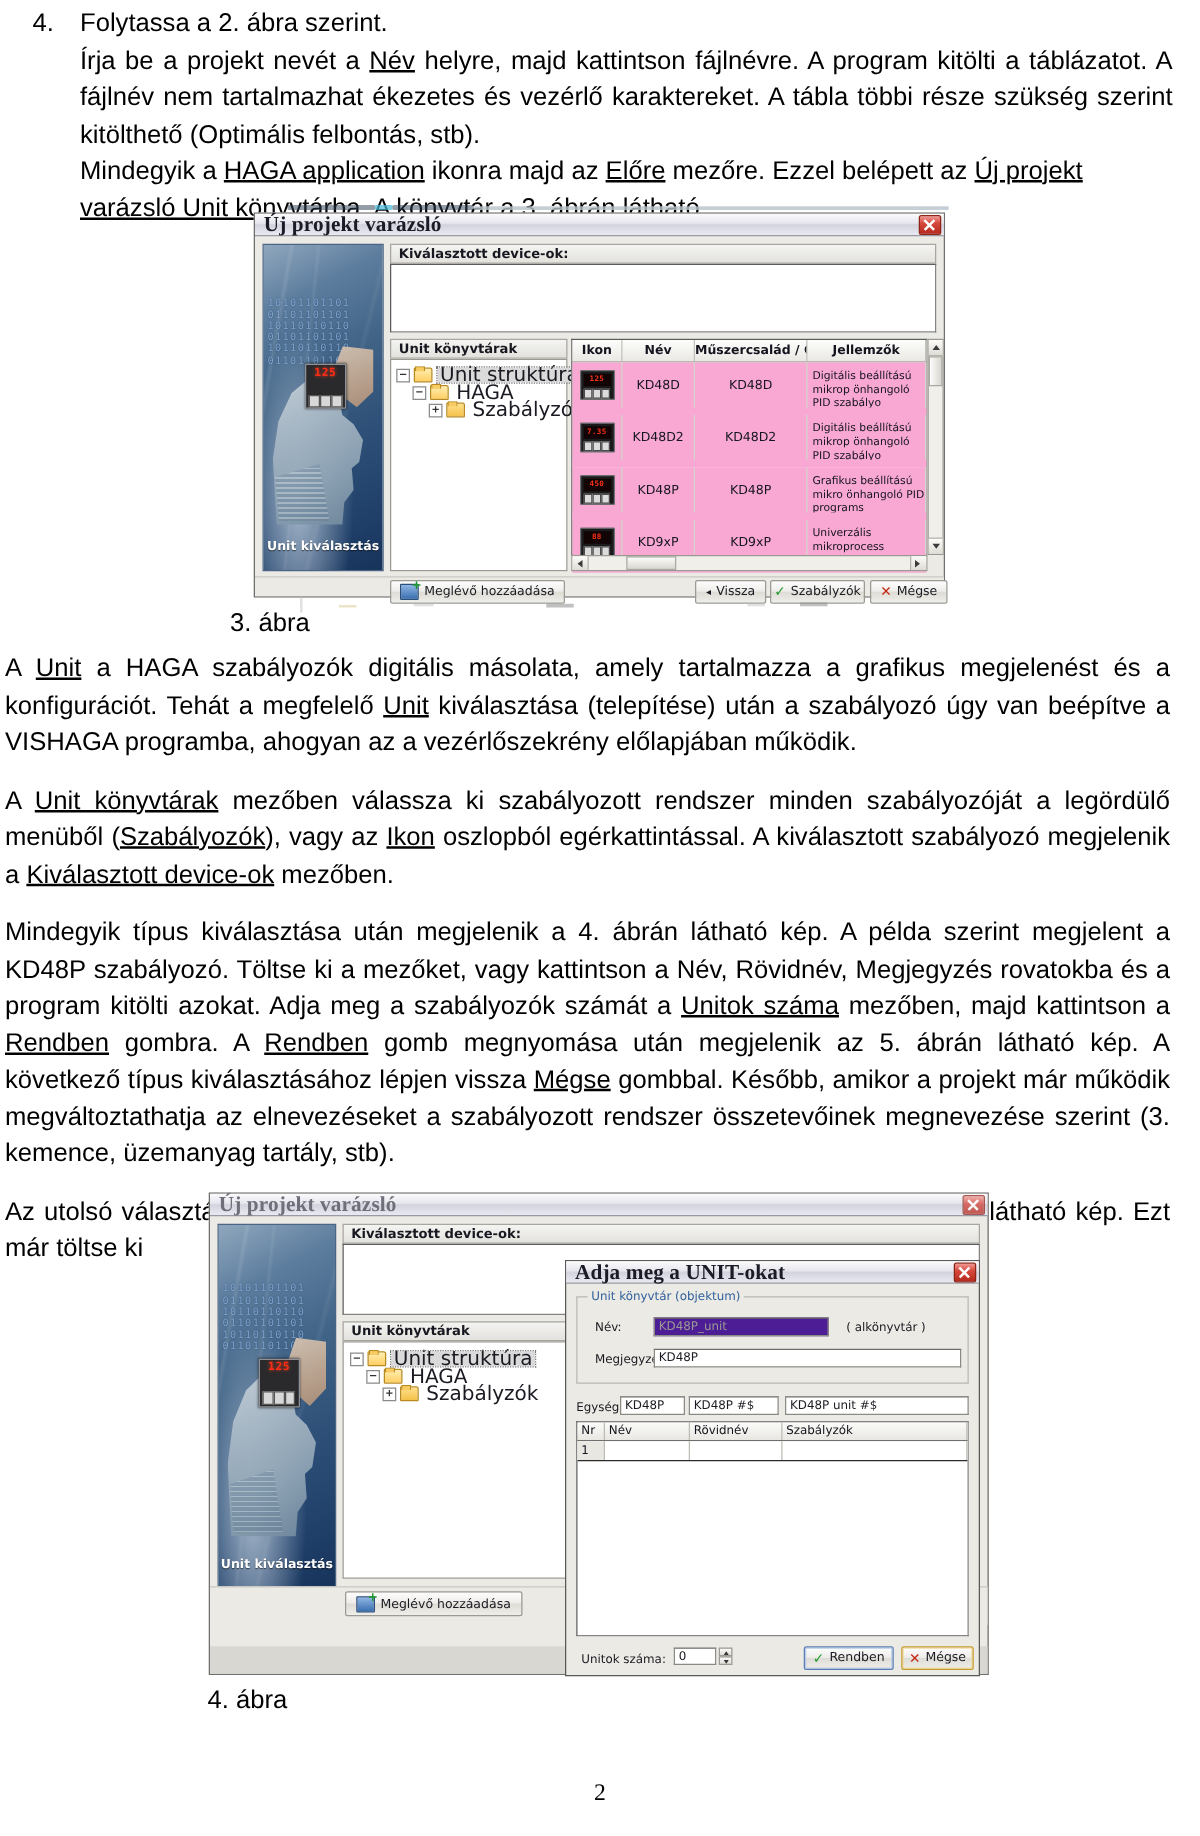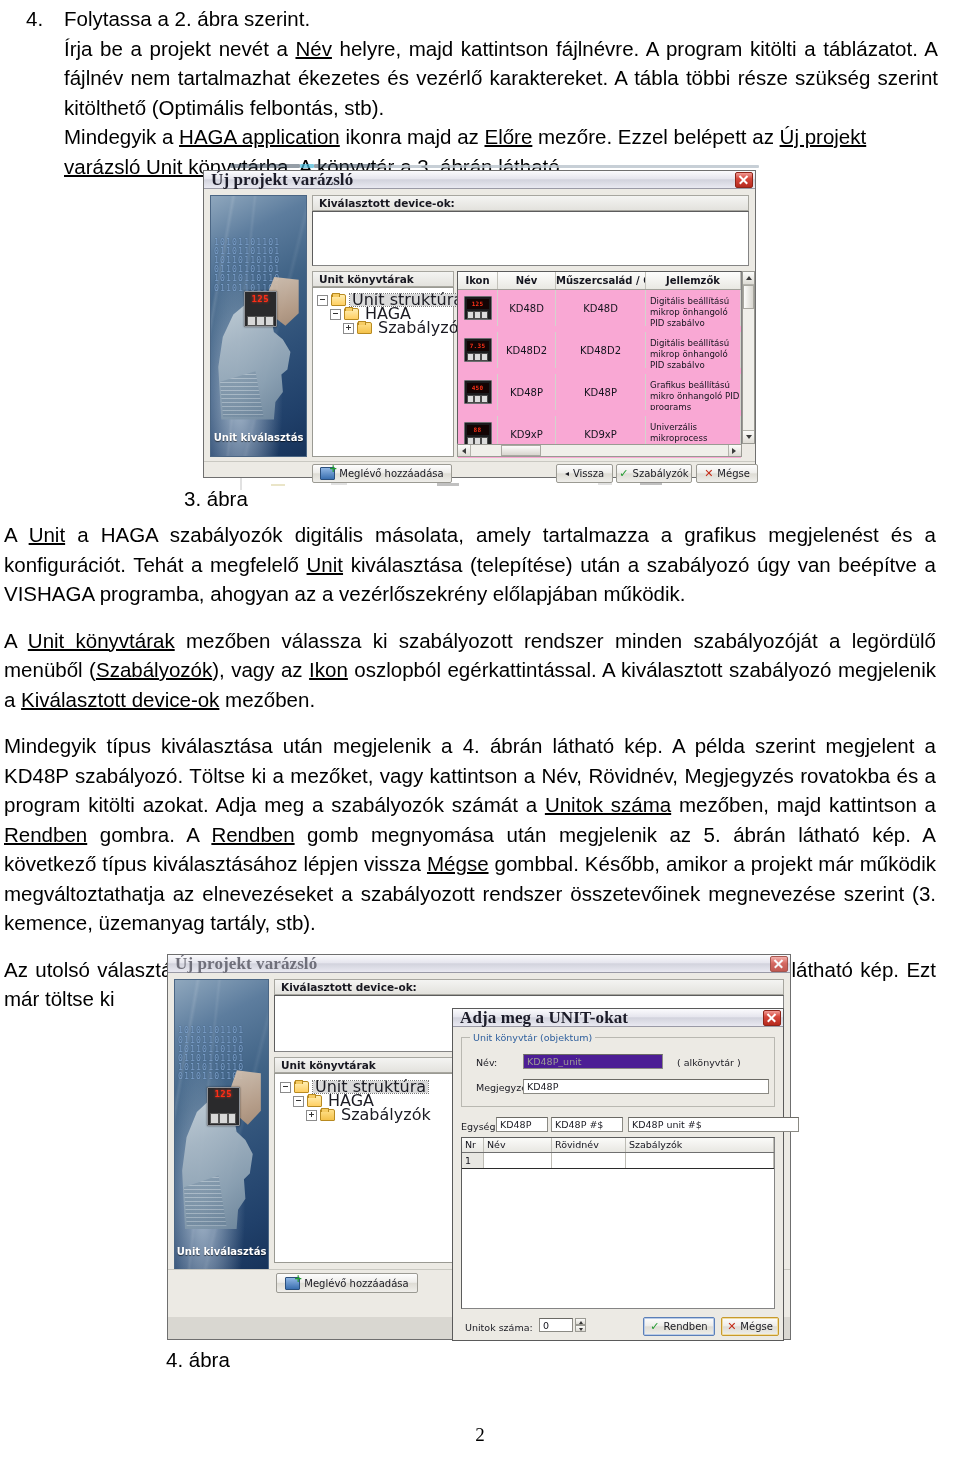--- a/index.html
+++ b/index.html
@@ -541,21 +541,21 @@
           <span class="lab" style="left:23px;top:30px;">Név:</span>
           <div class="fld dis" style="left:70px;top:27px;width:140px;height:15px;">KD48P_unit</div>
           <span class="lab" style="left:224px;top:30px;">( alkönyvtár )</span>
 
           <span class="lab" style="left:23px;top:55px;">Megjegyzés:</span>
           <div class="fld" style="left:70px;top:52px;width:246px;height:15px;">KD48P</div>
 
           <span class="lab" style="left:8px;top:94px;">Egység:</span>
           <div class="fld" style="left:43px;top:90px;width:52px;height:15px;">KD48P</div>
           <div class="fld" style="left:98px;top:90px;width:72px;height:15px;">KD48P #$</div>
-          <div class="fld" style="left:175px;top:90px;width:171px;height:15px;">KD48P unit #$</div>
+          <div class="fld" style="left:175px;top:90px;width:147px;height:15px;">KD48P unit #$</div>
 
           <div class="sunken" style="position:absolute;left:8px;top:110px;width:314px;height:172px;">
             <div class="gthead" id="f4ghead">
                 <div style="width: 22px;">Nr</div>
                 <div style="width: 68px;">Név</div>
                 <div style="width: 74px;">Rövidnév</div>
                 <div style="width: 148px;">Szabályzók</div>
               </div>
             <div id="f4gbody">
                 <div class="gtrow">

